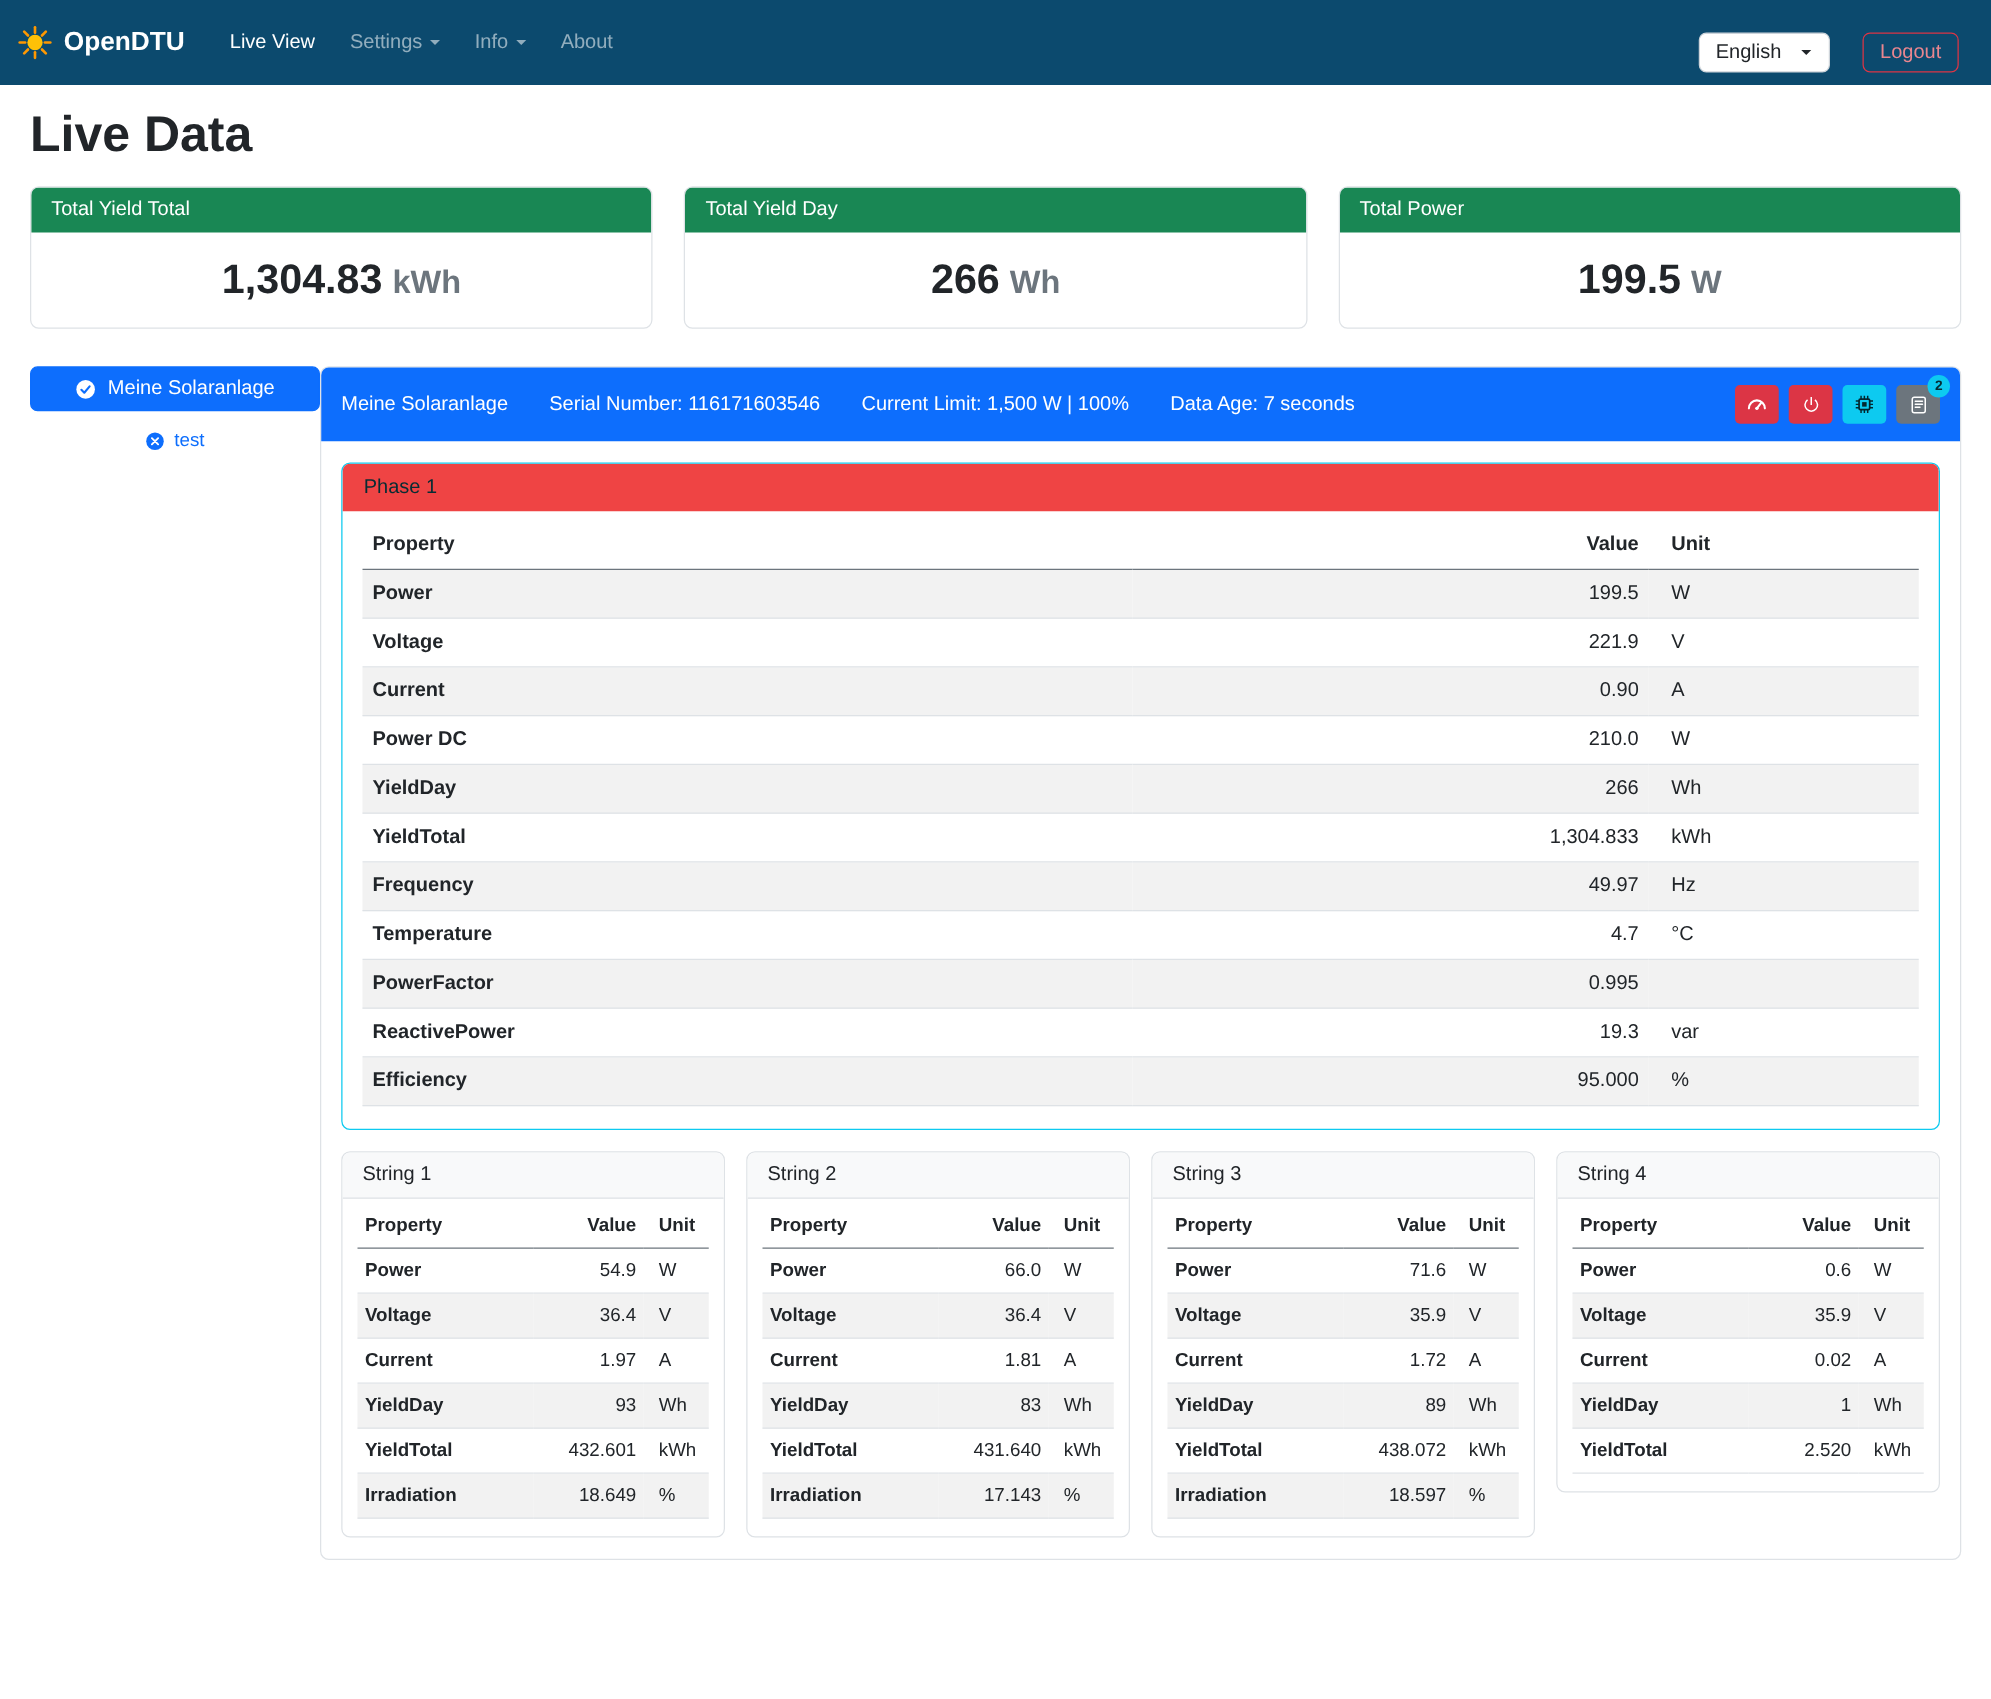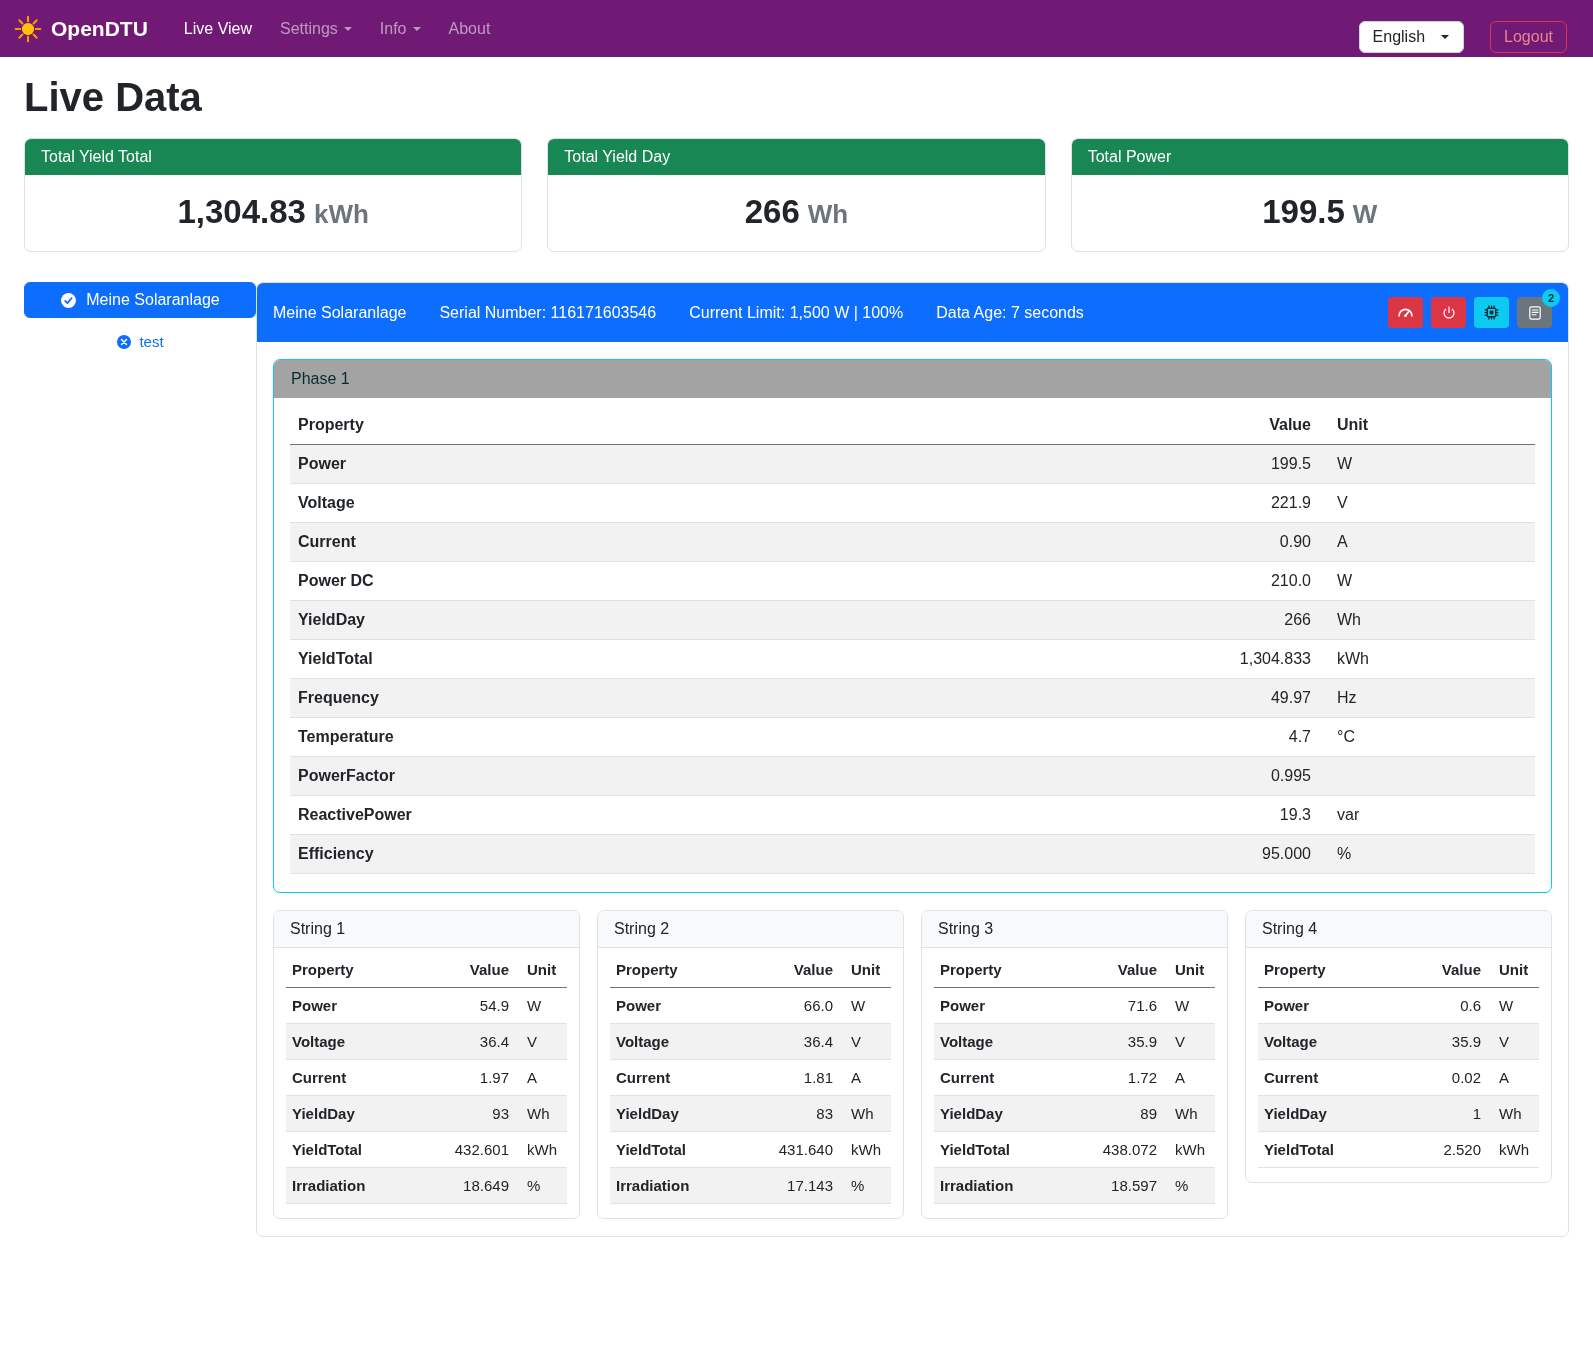--- a/index.html
+++ b/index.html
@@ -1,20 +1,20 @@
 <!DOCTYPE html>
 <html><head>
 <meta charset="utf-8">
 <style>
   * { box-sizing: border-box; }
   html,body { margin:0; padding:0; background:#fff; color:#212529;
     font-family:"Liberation Sans", sans-serif; font-size:16px; }
 
   
-  .navbar { background:#701a75; height:57px; display:flex; align-items:center;
+  .navbar { background:#0c4a6e; height:68px; display:flex; align-items:center;
     padding:0 26px 0 14px; gap:10px; }
   .brand { display:flex; align-items:center; gap:9px; color:#fff; font-size:21px;
     font-weight:600; text-decoration:none; cursor:pointer; }
   .nav-links { display:flex; align-items:center; gap:4px; margin-left:14px; }
   .nav-link { color:rgba(255,255,255,.55); padding:8px 12px; cursor:pointer; }
   .nav-link.active { color:#fff; }
   .caret { display:inline-block; margin-left:6px; vertical-align:middle;
     border-top:4px solid currentColor; border-right:4px solid transparent;
     border-left:4px solid transparent; }
   .nav-right { margin-left:auto; display:flex; align-items:center; gap:26px;margin-top:16px; }
@@ -62,21 +62,21 @@
   .icon-btn.cyan { background:#0dcaf0; color:#032830; }
   .icon-btn.gray { background:#6c757d; color:#fff; }
   .badge { position:absolute; top:-8px; right:-8px; background:#0dcaf0; color:#052c33;
     font-size:11px; font-weight:700; min-width:18px; height:18px; border-radius:50%;
     display:flex; align-items:center; justify-content:center; padding:0 4px; }
   .panel-body { padding:17px 16px; }
 
   
   .phase-card { border:1px solid #0dcaf0; border-radius:7px; margin-bottom:17px;
     overflow:hidden; }
-  .phase-header { background:#a3a3a3; color:#062c33; padding:10px 17px; font-size:16px; }
+  .phase-header { background:#ef4444; color:#062c33; padding:10px 17px; font-size:16px; }
   .phase-body { padding:8px 16px 18px; }
 
   table.dtable { width:100%; border-collapse:collapse; }
   .dtable th, .dtable td { padding:10px 8px; text-align:left; font-size:16px; }
   .dtable thead th { border-bottom:1px solid #6c757d; font-weight:700;margin-left:40px; }
   .dtable tbody tr { border-bottom:1px solid #dee2e6; }
   .dtable .col-value { text-align:right; }
   .t-main .col-unit { width:216px; padding-left:18px; }
   .t-main tbody tr:nth-child(odd) { background:#f2f2f2; }
 

